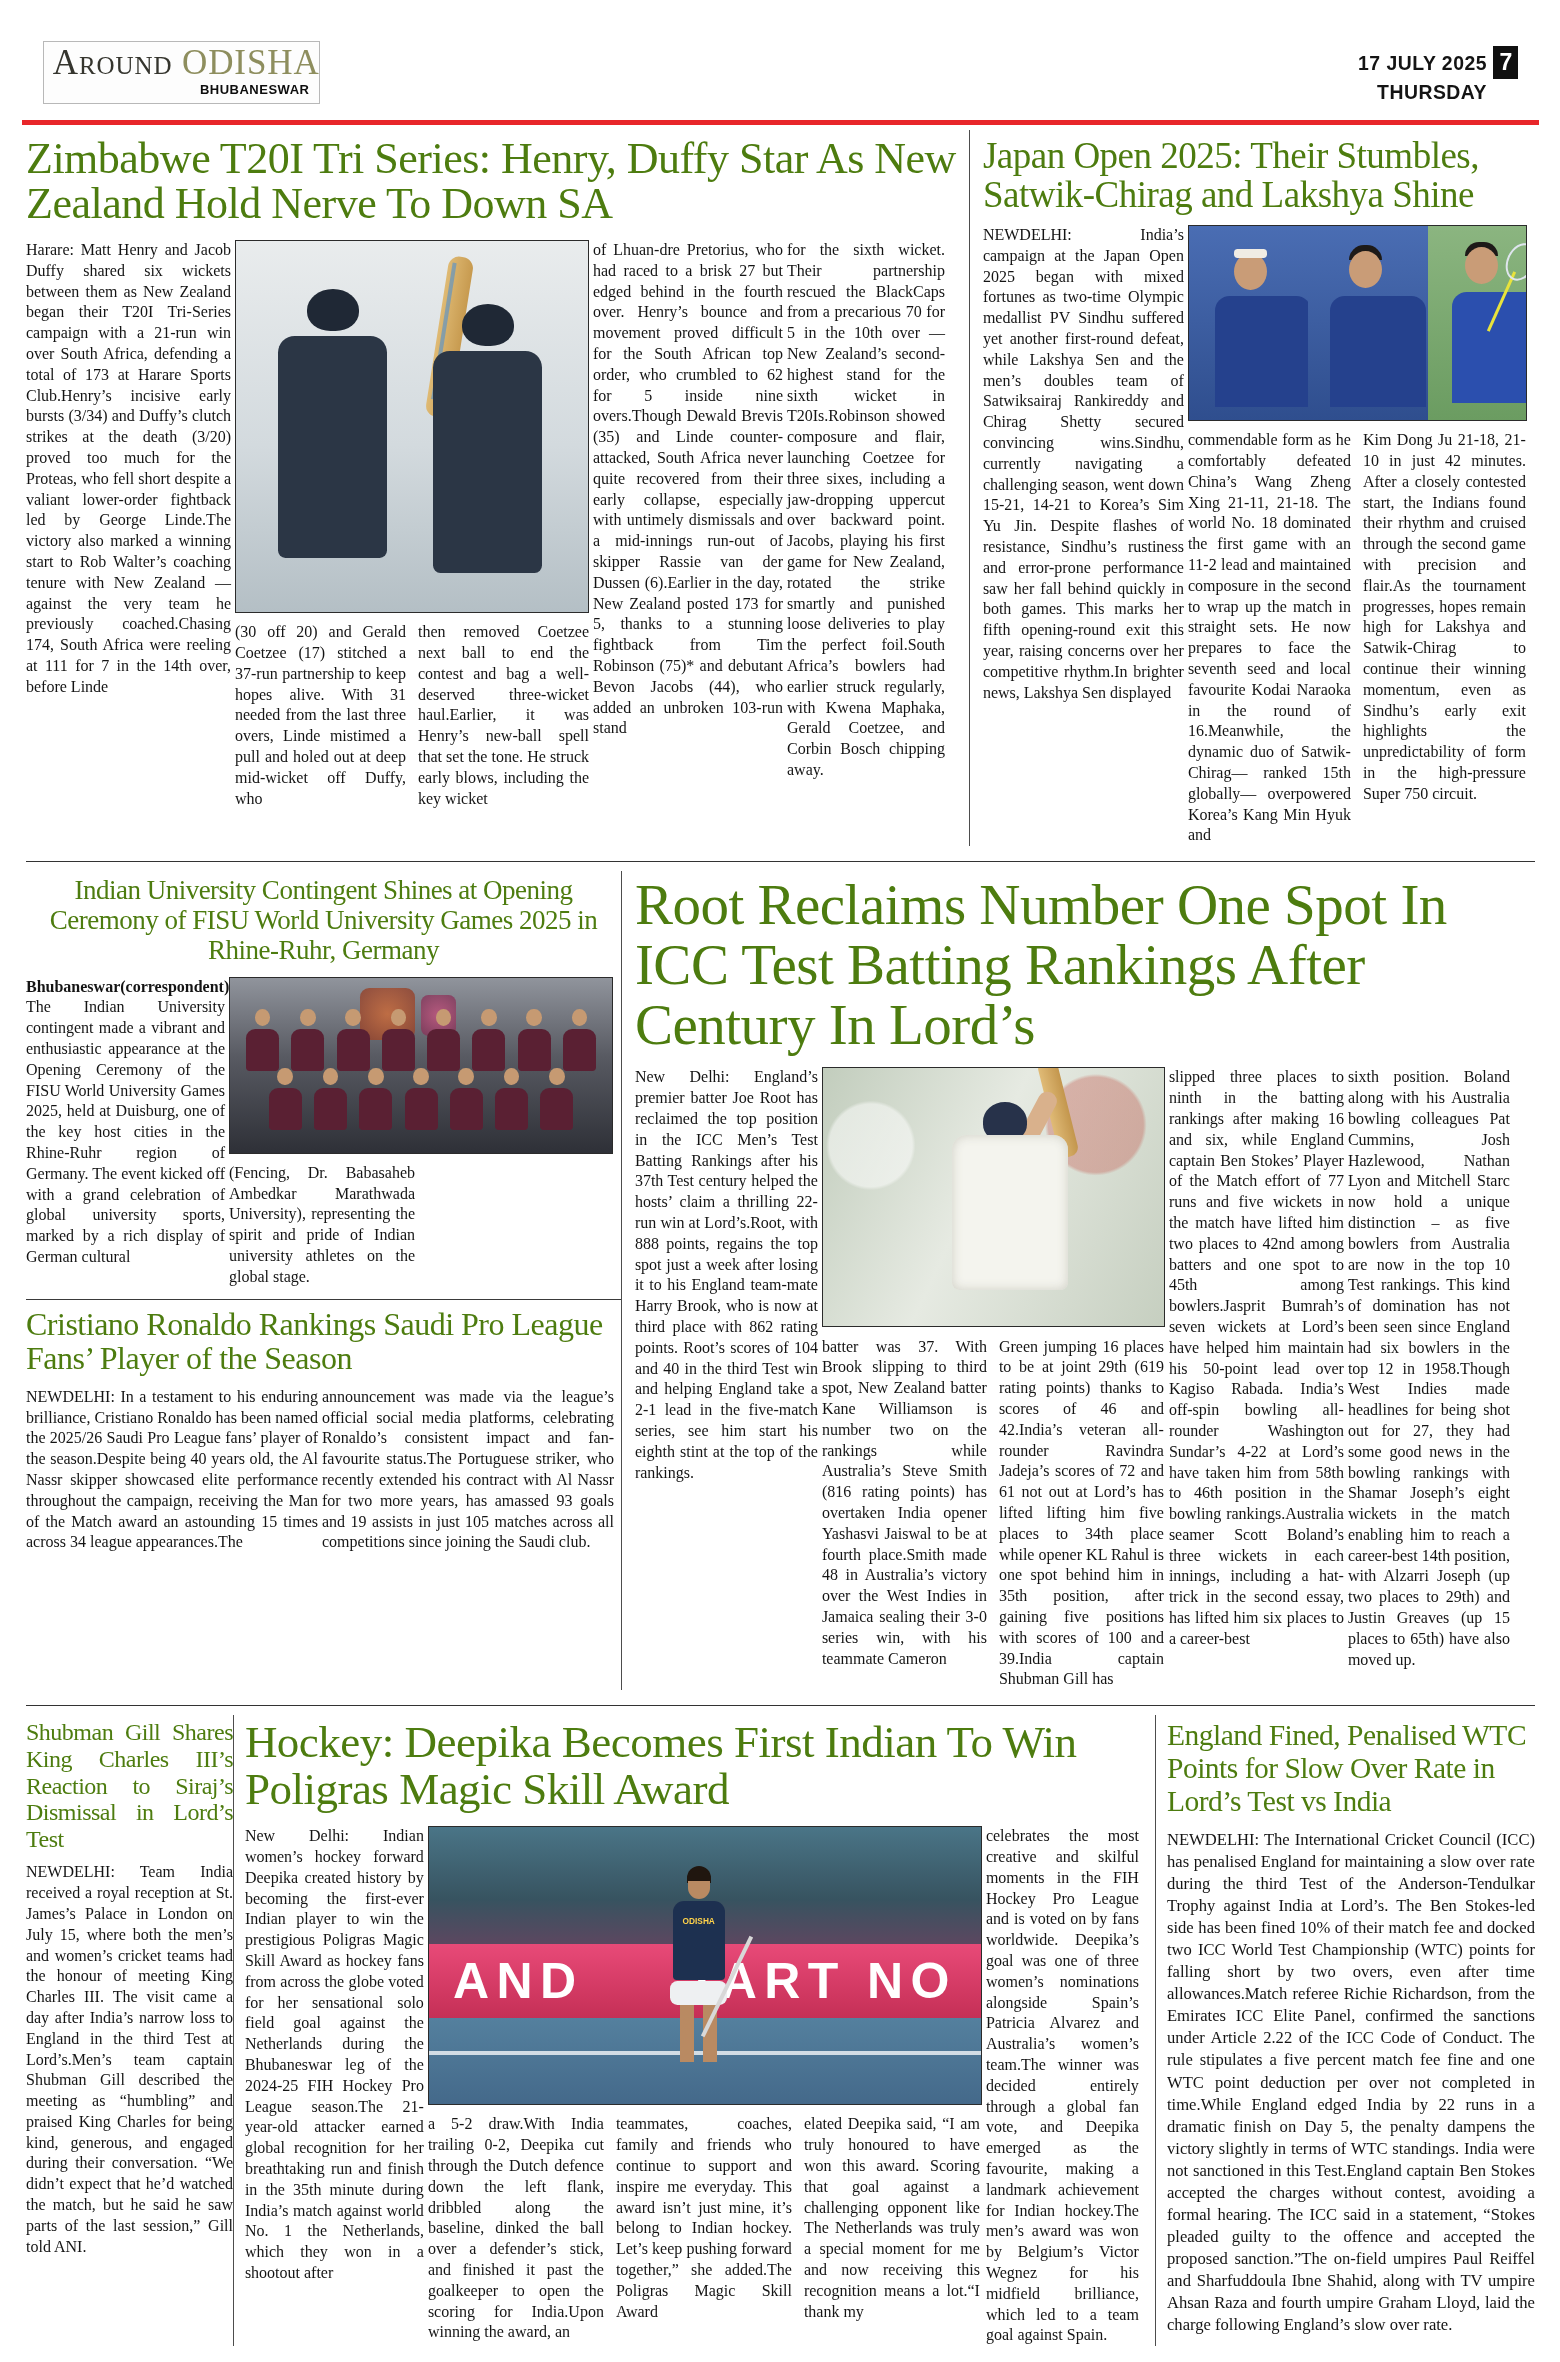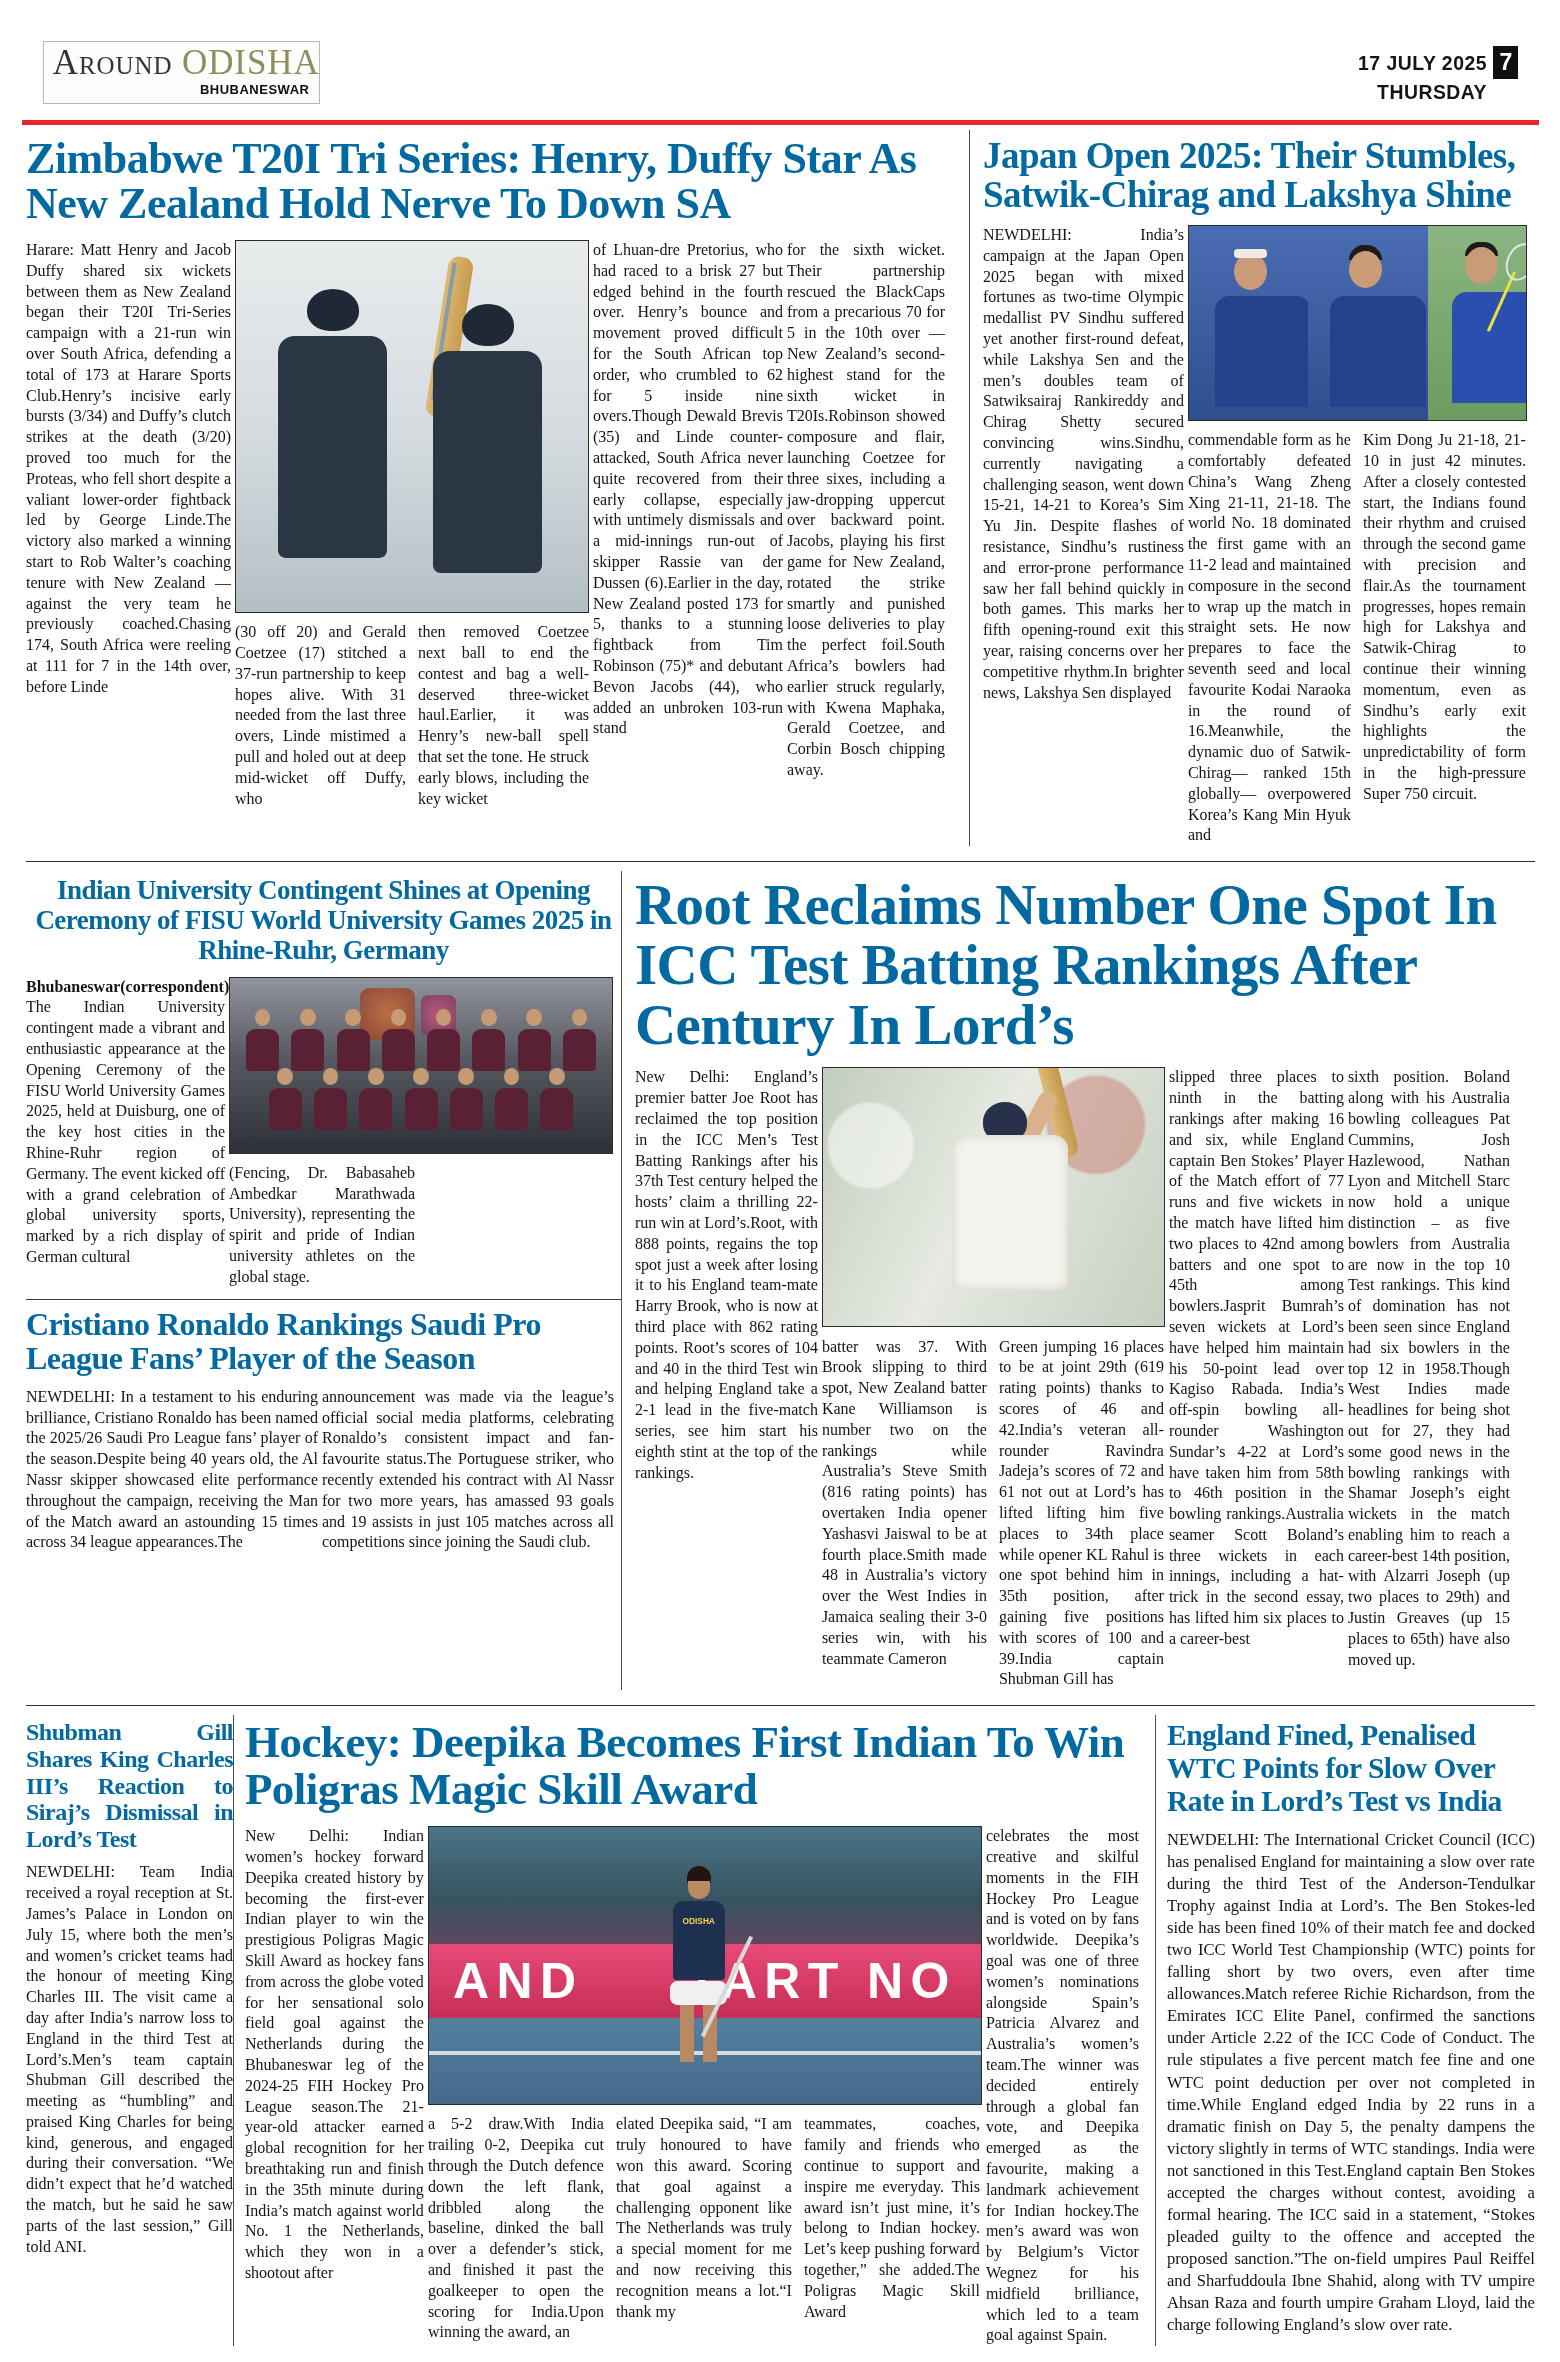--- a/index.html
+++ b/index.html
@@ -16,21 +16,21 @@
   .date-block{position:absolute;right:48px;top:52px;text-align:right;font-family:"Liberation Sans",sans-serif;font-weight:bold;}
   .date-line{font-size:19.4px;letter-spacing:0.5px;}
   .day-line{font-size:19.4px;margin-top:5.5px;letter-spacing:0.5px;}
   .page-box{position:absolute;right:16.6px;top:46px;width:25px;height:33px;background:#101010;color:#fff;
             font-family:"Liberation Sans",sans-serif;font-weight:bold;font-size:23px;line-height:33px;text-align:center;}
   .red-rule{height:4.6px;background:#e8262a;margin:0 -3.7px;}
   
   .row{display:flex;align-items:stretch;}
   .vr{width:0.9px;background:#4d4d4d;align-self:stretch;}
   .hrule{height:0.9px;background:#3a3a3a;}
-  .headline{font-weight:700;color:#0369a1;letter-spacing:-0.5px;margin:0;}
+  .headline{font-weight:400;color:#4d7c0f;letter-spacing:-0.5px;margin:0;}
   .cols{display:flex;gap:4px;}
   .col p{margin:0;font-size:16px;line-height:1.30;text-align:justify;}
   .col p + p{text-indent:13px;}
   .photo{position:relative;overflow:hidden;border:0.9px solid #2b2b2b;box-sizing:border-box;margin-bottom:9.2px;}
   
   .row-top{padding:5.5px 0 14.8px 0;border-bottom:0.9px solid #333;}
   .art-zim{width:943px;}
   .art-zim .headline{font-size:44px;line-height:1.04;margin:5.5px 0 13px 0;}
   .zb-c1{width:205px;} .zb-mid{width:354px;} .zb-c4{width:190px;} .zb-c5{width:158px;}
   .zb-sub{display:flex;gap:12px;} .zb-sub .col{width:171px;}
@@ -376,24 +376,24 @@
               <div class="hk-skirt"></div>
               <div class="hk-legs"></div>
               <div class="hk-stick"></div>
             </div>
           </div>
           <div class="hk-sub">
             <div class="col">
                 <p>a 5-2 draw.With India trailing 0-2, Deepika cut through the Dutch defence down the left flank, dribbled along the baseline, dinked the ball over a defender’s stick, and finished it past the goalkeeper to open the scoring for India.Upon winning the award, an</p>
               </div>
             <div class="col">
+                <p>teammates, coaches, family and friends who continue to support and inspire me everyday. This award isn’t just mine, it’s belong to Indian hockey. Let’s keep pushing forward together,” she added.The Poligras Magic Skill Award</p>
+              </div>
+            <div class="col">
                 <p>elated Deepika said, “I am truly honoured to have won this award. Scoring that goal against a challenging opponent like The Netherlands was truly a special moment for me and now receiving this recognition means a lot.“I thank my</p>
-              </div>
-            <div class="col">
-                <p>teammates, coaches, family and friends who continue to support and inspire me everyday. This award isn’t just mine, it’s belong to Indian hockey. Let’s keep pushing forward together,” she added.The Poligras Magic Skill Award</p>
               </div>
           </div>
         </div>
         <div class="col hk-c5">
             <p>celebrates the most creative and skilful moments in the FIH Hockey Pro League and is voted on by fans worldwide. Deepika’s goal was one of three women’s nominations alongside Spain’s Patricia Alvarez and Australia’s women’s team.The winner was decided entirely through a global fan vote, and Deepika emerged as the favourite, making a landmark achievement for Indian hockey.The men’s award was won by Belgium’s Victor Wegnez for his midfield brilliance, which led to a team goal against Spain.</p>
           </div>
       </div>
     </article>
 
     <div class="vr"></div>

